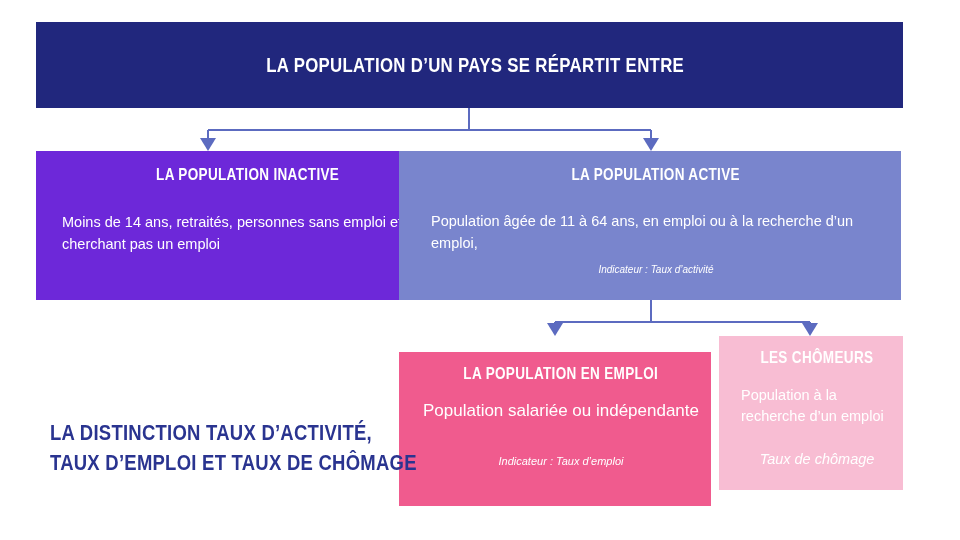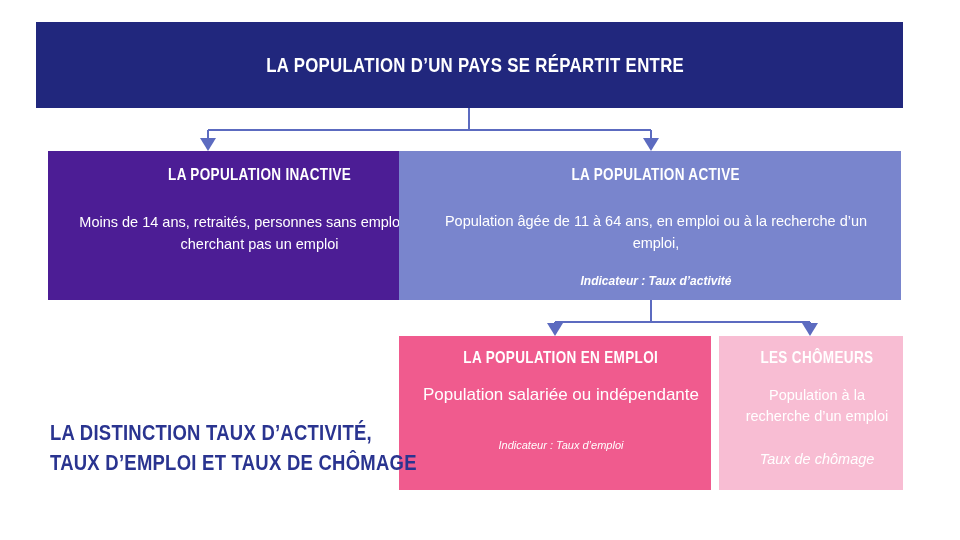--- a/index.html
+++ b/index.html
@@ -19,21 +19,20 @@
     overflow: hidden;
   }
 
   
   .box {
     position: absolute;
     box-sizing: border-box;
     display: flex;
     flex-direction: column;
     align-items: center;
-    text-align: center;
     color: #ffffff;
     padding-left: 12px;
   }
   .box-title {
     font-family: "Liberation Sans Narrow", "Liberation Sans", sans-serif;
     font-weight: bold;
     letter-spacing: 0.4px;
     color: #ffffff;
     transform: scaleX(0.82);
     transform-origin: center top;
@@ -63,22 +62,21 @@
     font-size: 21px;
     transform: scaleX(0.80);
   }
 
   
   #inactive-box {
     left: 36px;
     top: 151px;
     width: 411px;
     height: 149px;
-    background: #4c1d95;
-    margin-left: 12px;
+    background: #6d28d9;
   }
   #inactive-box .box-title {
     font-size: 16.5px;
     margin-top: 14px;
   }
   #inactive-box .box-body {
     font-size: 14.5px;
     line-height: 22px;
     margin-top: 27px;
     padding: 0 14px;
@@ -95,30 +93,29 @@
     font-size: 16.5px;
     margin-top: 14px;
   }
   #active-box .box-body {
     font-size: 14.5px;
     line-height: 22px;
     margin-top: 26px;
     padding: 0 20px;
   }
   #active-box .box-ind {
-    font-size: 12px;
+    font-size: 10px;
     line-height: 22px;
-    margin-top: 16px;
-    font-weight: bold;
+    margin-top: 5px;
   }
 
   
   #employed-box {
     left: 399px;
-    top: 336px;
+    top: 352px;
     width: 312px;
     height: 154px;
     background: #F05B8E;
   }
   #employed-box .box-title {
     font-size: 16.5px;
     margin-top: 12px;
   }
   #employed-box .box-body {
     font-size: 17px;

